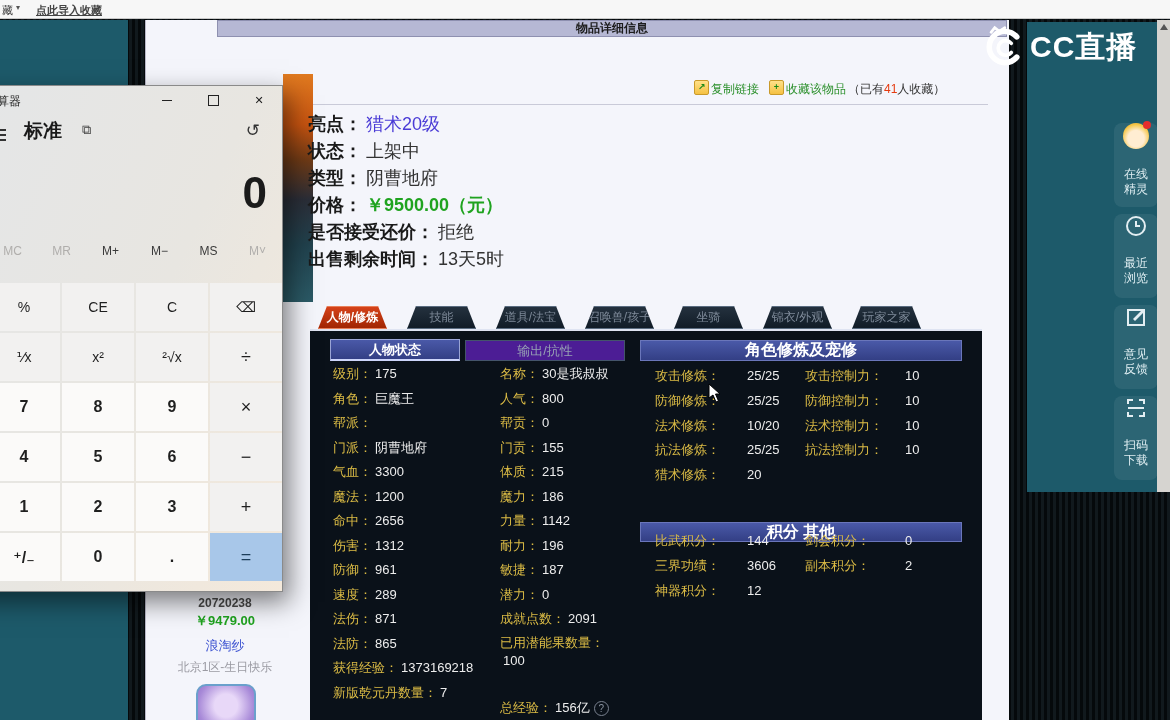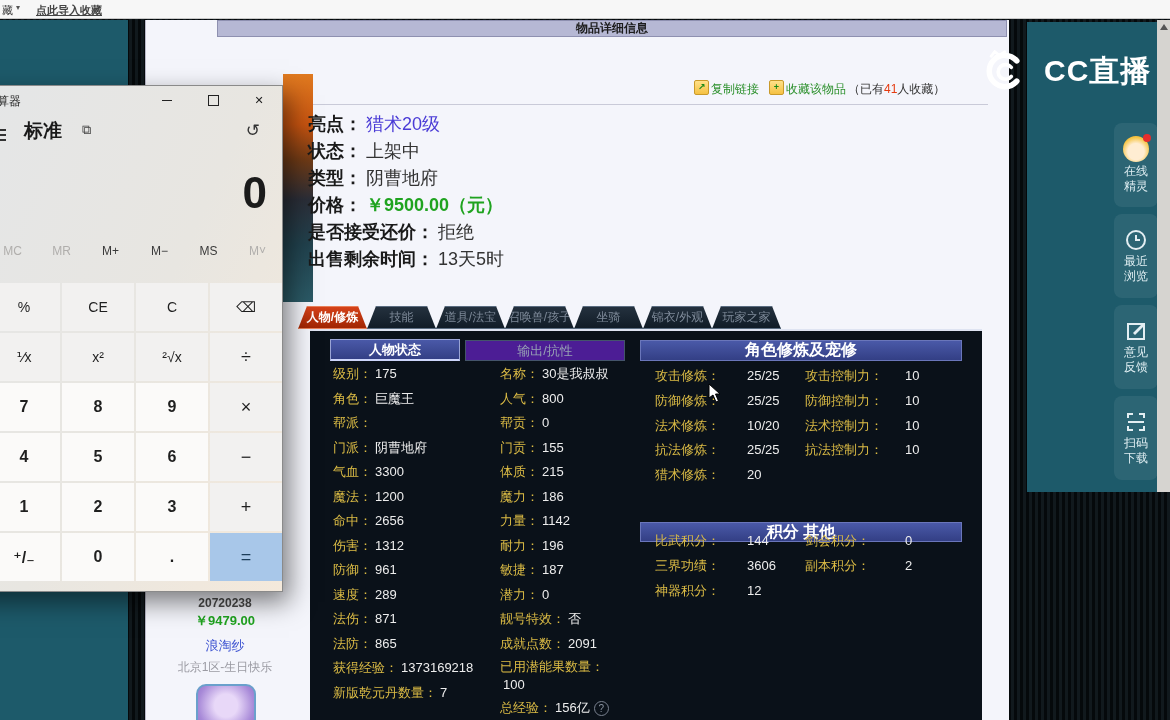--- a/index.html
+++ b/index.html
@@ -29,21 +29,21 @@
   .inforows{left:308px;top:112px;width:420px;z-index:2}
   .info-row{height:27px;font-size:18px;color:#222}
   .info-row b{color:#1a1a1a}
   .info-row .iv{margin-left:4px;color:#333}
   .info-row.v-link .iv{color:#4a3bd6}
   .info-row.v-green .iv{color:#1fa31f;font-weight:bold}
   
   .portrait{left:283px;top:74px;width:30px;height:228px;z-index:2;
     background:linear-gradient(#e07a20 0%,#c85410 22%,#6e3a16 38%,#2b2e38 55%,#21424e 75%,#2b5a66 100%)}
   
-  .tabs{left:298px;top:306px;width:672px;height:23px;display:flex;gap:0;z-index:2}
+  .tabs{left:318px;top:306px;width:672px;height:23px;display:flex;gap:20px;z-index:2}
   .tab{flex:0 0 69px;height:23px;display:flex;align-items:center;justify-content:center;
        font-size:12px;color:#7e8a99;background:linear-gradient(#25323f,#101b26);
        clip-path:polygon(9px 0,calc(100% - 9px) 0,100% 100%,0 100%);box-shadow:inset 0 0 0 1px #5a6c80;cursor:pointer}
   .tab.active{background:linear-gradient(#d8431a,#9e2402);color:#fff;font-weight:bold;box-shadow:inset 0 0 0 1px #e8805a}
   
   .panel{left:310px;top:329px;width:672px;height:391px;background:#0a1119;border-top:2px solid #dfe4f2;z-index:2;box-sizing:border-box}
   .subtab{z-index:3;display:flex;align-items:center;justify-content:center;font-size:13px;box-sizing:border-box}
   .st1{left:330px;top:339px;width:130px;height:22px;background:linear-gradient(#4a59a8,#333f85);color:#fff;font-weight:bold;border:1px solid #9aa4d4;border-bottom:2px solid #cdd5fa}
   .st2{left:465px;top:340px;width:160px;height:21px;background:#4c1d95;color:#97a2b4;border:1px solid #44546a}
   .bluehdr{z-index:3;background:linear-gradient(#4a59a8,#333f85);color:#fff;font-weight:bold;font-size:16px;
@@ -69,25 +69,25 @@
   .listcol{z-index:2;left:155px;width:140px;text-align:center}
   .li-id{top:596px;font-size:12px;font-weight:bold;color:#4a4a4a}
   .li-price{top:612px;font-size:13px;font-weight:bold;color:#1fa31f}
   .li-name{top:637px;font-size:13px;color:#3a50d0;cursor:pointer}
   .li-server{top:659px;font-size:12px;color:#9a9aa2}
   .li-avatar{left:196px;top:684px;width:56px;height:56px;border:2px solid #6aa0cc;border-radius:10px;z-index:2;
      background:radial-gradient(circle at 50% 35%,#e8d8f8 0 25%,#a88ad8 60%,#7a5ab8 100%)}
   
   .teal-left{left:0;top:20px;width:128px;height:700px;background:#1d5a6a;z-index:2}
   .teal-right{left:1027px;top:22px;width:130px;height:470px;background:#1d5a6a;z-index:2}
-  .ccbar{left:980px;top:48px;z-index:4;display:flex;align-items:center;gap:18px}
+  .ccbar{left:980px;top:24px;z-index:4;display:flex;align-items:center;gap:4px}
   .cctext{color:#fff;font-size:30px;font-weight:bold;letter-spacing:1px}
   .sidebtns{left:1114px;top:123px;width:44px;z-index:4;display:flex;flex-direction:column;gap:7px}
   .sbtn{height:84px;border-radius:8px;background:rgba(255,255,255,0.07);display:flex;flex-direction:column;
-        align-items:center;justify-content:center;gap:2px;cursor:pointer}
+        align-items:center;justify-content:flex-start;gap:18px;cursor:pointer}
   .sbtn .lbl{font-size:12px;color:#dfeef2;line-height:15px;text-align:center}
   .av-ic{position:relative;width:26px;height:26px;border-radius:50%;
          background:radial-gradient(circle at 50% 60%,#ffedd2 0 40%,#f6c544 70%,#e8971f 100%)}
   .av-ic .dot{position:absolute;right:-2px;top:-2px;width:8px;height:8px;border-radius:50%;background:#e62d2d}
   
   .sbar{left:1157px;top:20px;width:13px;height:472px;background:#d6d4d0;z-index:2}
   .sb-up{margin:4px auto 0;width:0;height:0;border-left:4px solid transparent;border-right:4px solid transparent;border-bottom:6px solid #555}
   
   .calc{left:-57px;top:85px;width:340px;height:507px;z-index:5;border:1px solid #8a8a8a;box-sizing:border-box;
         background:linear-gradient(115deg,#e4e6e8 0%,#e8e6e1 55%,#f4e9db 100%);box-shadow:6px 10px 24px rgba(0,0,0,.5)}
@@ -268,23 +268,20 @@
       <span class="sl">力量：</span><span class="sv">1142</span>
     </div>
     <div class="srow">
       <span class="sl">耐力：</span><span class="sv">196</span>
     </div>
     <div class="srow">
       <span class="sl">敏捷：</span><span class="sv">187</span>
     </div>
     <div class="srow">
       <span class="sl">潜力：</span><span class="sv">0</span>
-    </div>
-    <div class="srow">
-      <span class="sl">靓号特效：</span><span class="sv">否</span>
     </div>
     <div class="srow">
       <span class="sl">成就点数：</span><span class="sv">2091</span>
     </div>
     <div class="srow wrap gap">
       <span class="sl">已用潜能果数量：</span><span class="sv">100</span>
     </div>
 </div>
 
 <div class="abs texp">

